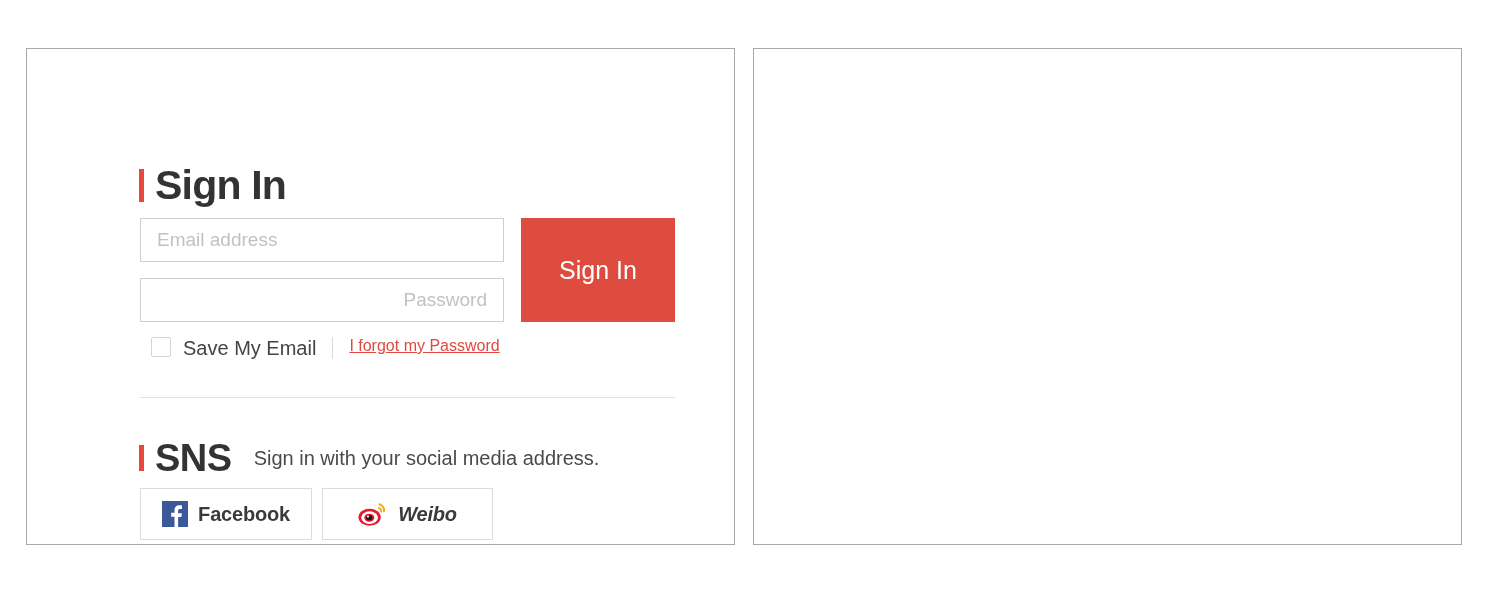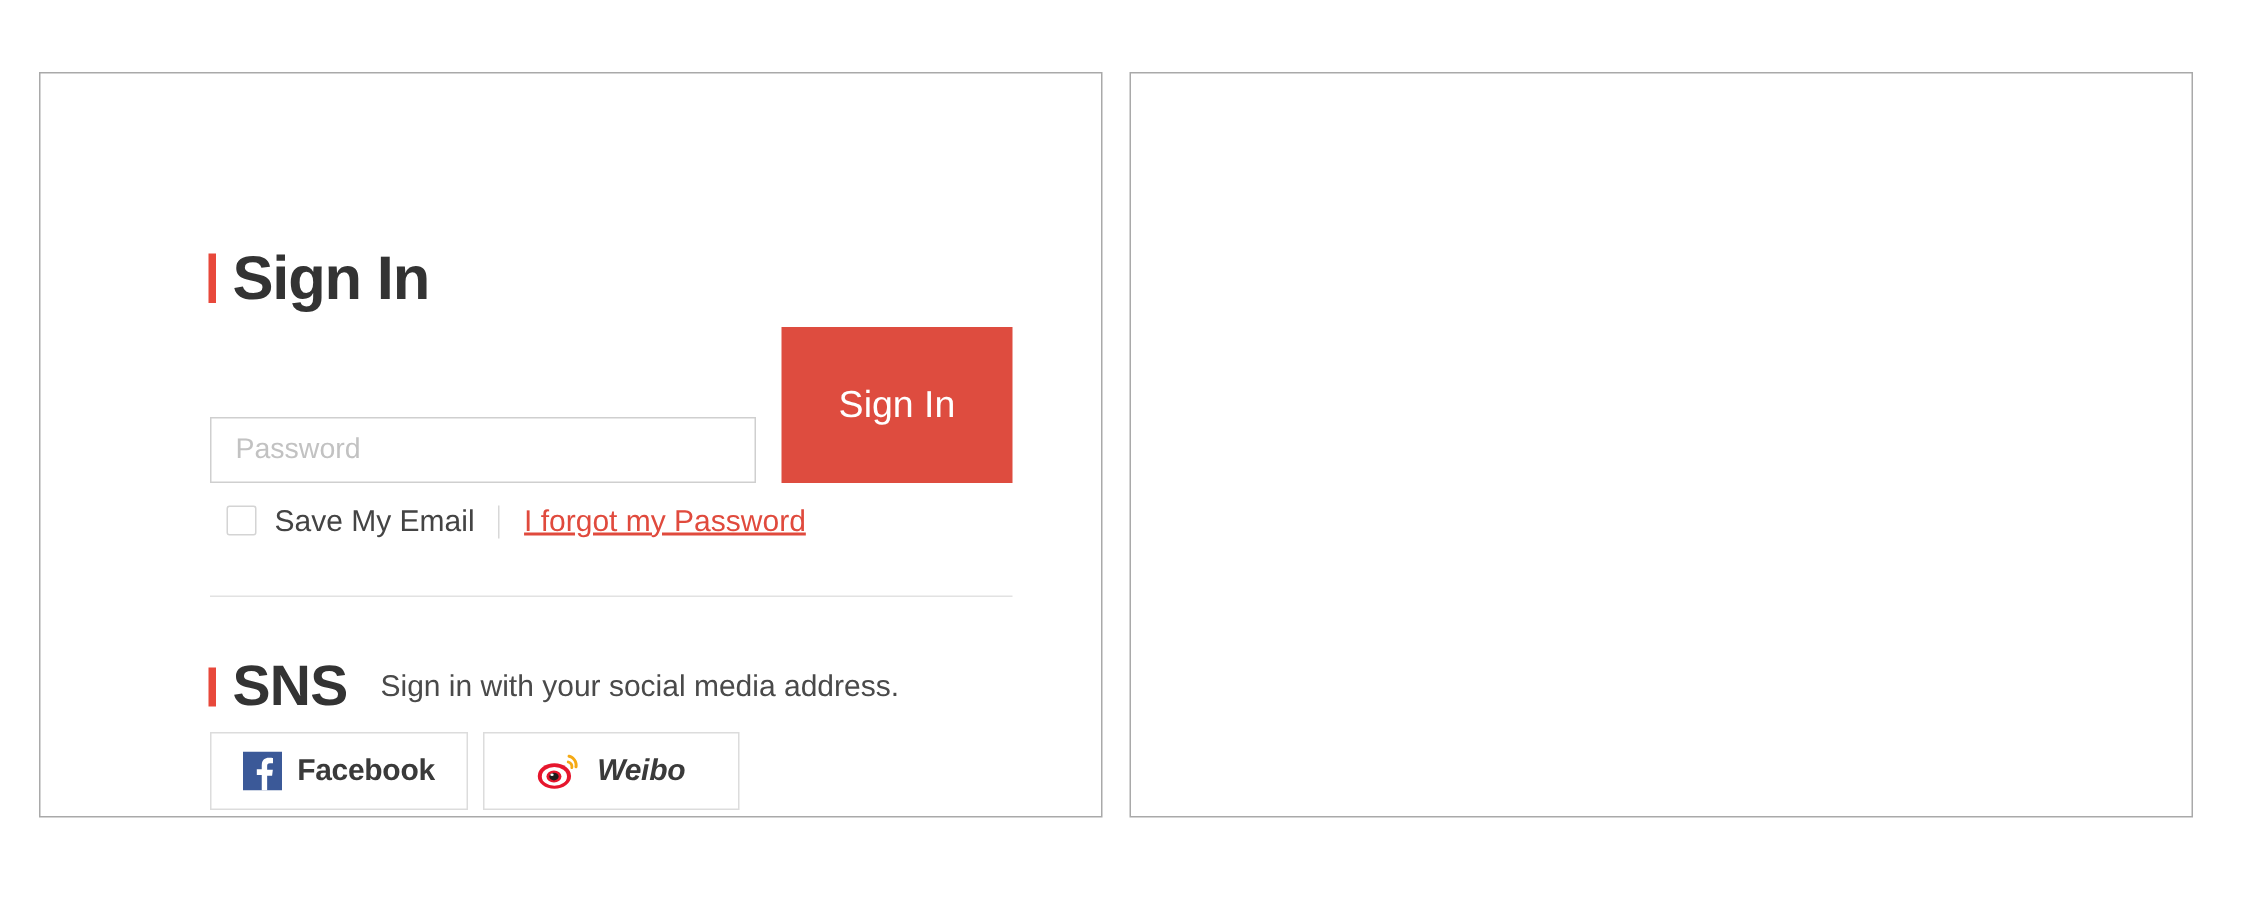--- a/index.html
+++ b/index.html
@@ -95,21 +95,21 @@
     font-size: 19px;
     color: #444444;
     outline: none;
     border-radius: 0;
   }
   .field::placeholder {
     color: #c2c2c2;
     font-size: 19px;
   }
   .field-email { left: 113px; top: 169px; }
-  .field-password { left: 113px; top: 229px; }
+  .field-password { left: 113px; top: 229px; text-align: right; }
 
   
   .btn-primary {
     position: absolute;
     box-sizing: border-box;
     background: #de4c3f;
     border: none;
     color: #ffffff;
     font-family: "Liberation Sans", sans-serif;
     cursor: pointer;
@@ -149,21 +149,21 @@
     white-space: nowrap;
   }
   .vert-sep {
     width: 1px;
     height: 22px;
     background: #d8d8d8;
     margin: 0 16px;
     flex: 0 0 auto;
   }
   .forgot-link {
-    font-size: 20px;
+    font-size: 16px;
     color: #e04a3d;
     text-decoration: underline;
     white-space: nowrap;
     cursor: pointer;
   }
 
   
   .sns-row {
     position: absolute;
     left: 112px;
@@ -244,20 +244,21 @@
 
 <div class="stage">
 
   <div class="panel panel-signin">
 
     <div class="heading-row signin-heading">
       <span class="accent-bar"></span>
       <span class="heading-text">Sign In</span>
     </div>
 
+    <input class="field field-email" type="text" placeholder="Email address" style="">
 
     <input class="field field-password" type="password" placeholder="Password" style="">
 
     <button class="btn-primary btn-signin">Sign In</button>
 
     <div class="options-row">
       <span class="checkbox"></span>
       <span class="save-label">Save My Email</span>
       <span class="vert-sep"></span>
       <a class="forgot-link">I forgot my Password</a>

